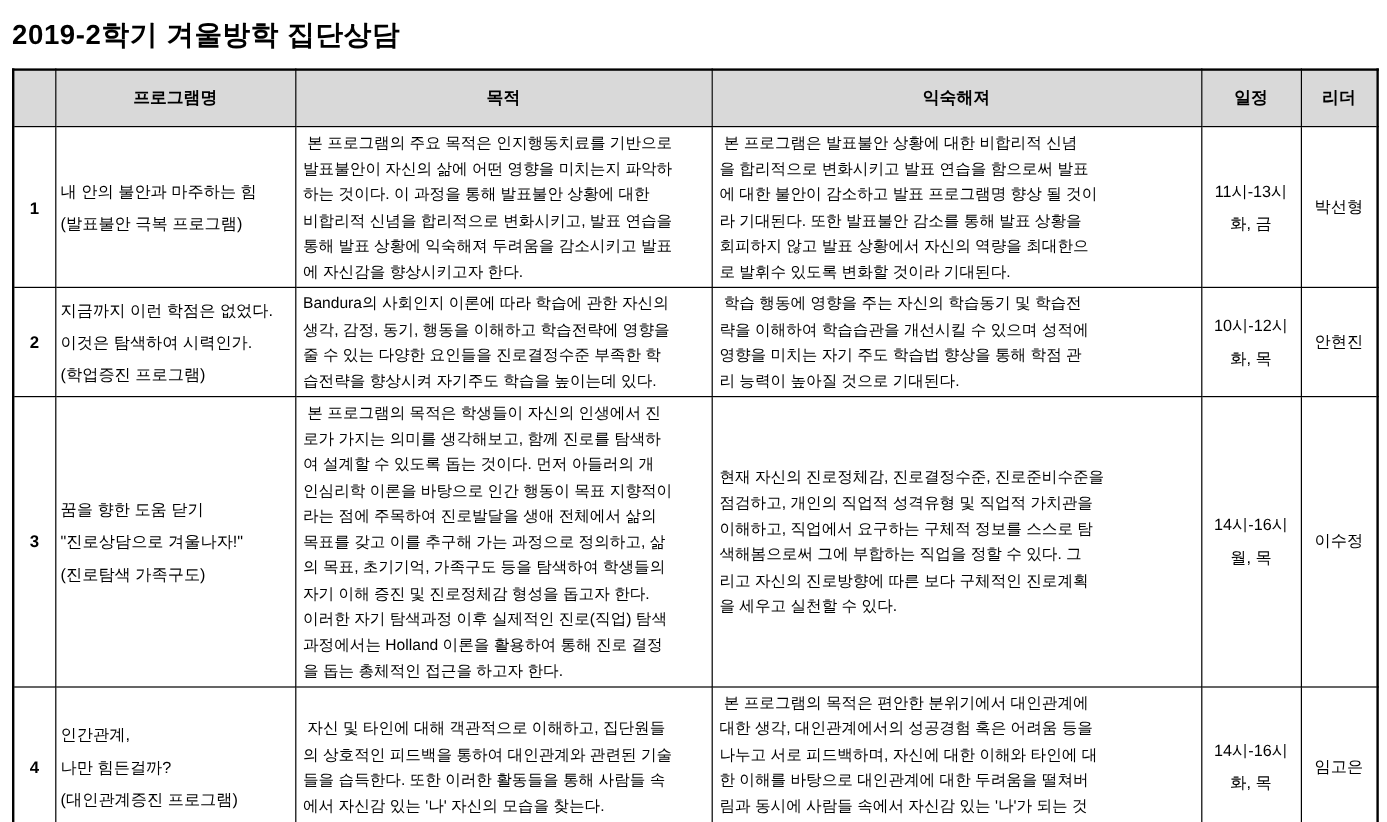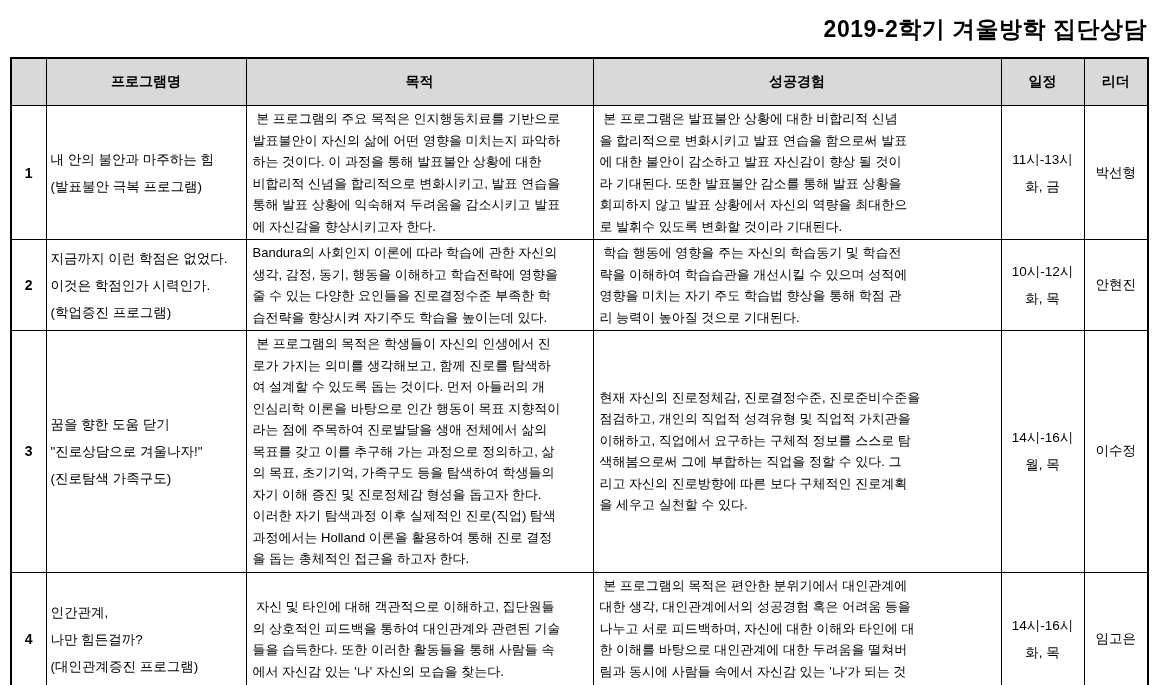--- a/index.html
+++ b/index.html
@@ -12,21 +12,21 @@
   .page {
     width: 1156px;
     height: 685px;
     box-sizing: border-box;
     padding: 8px 9px 0 10px;
     background: #ffffff;
     overflow: hidden;
   }
   h1.doc-title {
     margin: 6px 0 12px 0;
-    text-align: right;
+    text-align: left;
     font-size: 23px;
     font-weight: bold;
     letter-spacing: 0.5px;
   }
   table.program-table {
     border-collapse: collapse;
     table-layout: fixed;
     width: 1137px;
     border: 2px solid #000000;
   }
@@ -101,50 +101,50 @@
       <col style="width:347px">
       <col style="width:408px">
       <col style="width:83px">
       <col style="width:64px">
     </colgroup>
     <thead>
       <tr>
         <th></th>
         <th>프로그램명</th>
         <th>목적</th>
-        <th>성공경험</th>
+        <th>익숙해져</th>
         <th>일정</th>
         <th>리더</th>
       </tr>
     </thead>
     <tbody>
       <tr class="row-1">
         <td class="cell-num">1</td>
         <td class="cell-program">내 안의 불안과 마주하는 힘
 (발표불안 극복 프로그램)</td>
         <td class="cell-text"> 본 프로그램의 주요 목적은 인지행동치료를 기반으로
 발표불안이 자신의 삶에 어떤 영향을 미치는지 파악하
 하는 것이다. 이 과정을 통해 발표불안 상황에 대한
 비합리적 신념을 합리적으로 변화시키고, 발표 연습을
 통해 발표 상황에 익숙해져 두려움을 감소시키고 발표
 에 자신감을 향상시키고자 한다.</td>
         <td class="cell-text"> 본 프로그램은 발표불안 상황에 대한 비합리적 신념
 을 합리적으로 변화시키고 발표 연습을 함으로써 발표
-에 대한 불안이 감소하고 발표 자신감이 향상 될 것이
+에 대한 불안이 감소하고 발표 프로그램명 향상 될 것이
 라 기대된다. 또한 발표불안 감소를 통해 발표 상황을
 회피하지 않고 발표 상황에서 자신의 역량을 최대한으
 로 발휘수 있도록 변화할 것이라 기대된다.</td>
         <td class="cell-schedule">11시-13시
 화, 금</td>
         <td class="cell-leader">박선형</td>
       </tr>
       <tr class="row-2">
         <td class="cell-num">2</td>
         <td class="cell-program">지금까지 이런 학점은 없었다.
-이것은 학점인가 시력인가.
+이것은 탐색하여 시력인가.
 (학업증진 프로그램)</td>
         <td class="cell-text">Bandura의 사회인지 이론에 따라 학습에 관한 자신의
 생각, 감정, 동기, 행동을 이해하고 학습전략에 영향을
 줄 수 있는 다양한 요인들을 진로결정수준 부족한 학
 습전략을 향상시켜 자기주도 학습을 높이는데 있다.</td>
         <td class="cell-text"> 학습 행동에 영향을 주는 자신의 학습동기 및 학습전
 략을 이해하여 학습습관을 개선시킬 수 있으며 성적에
 영향을 미치는 자기 주도 학습법 향상을 통해 학점 관
 리 능력이 높아질 것으로 기대된다.</td>
         <td class="cell-schedule">10시-12시

